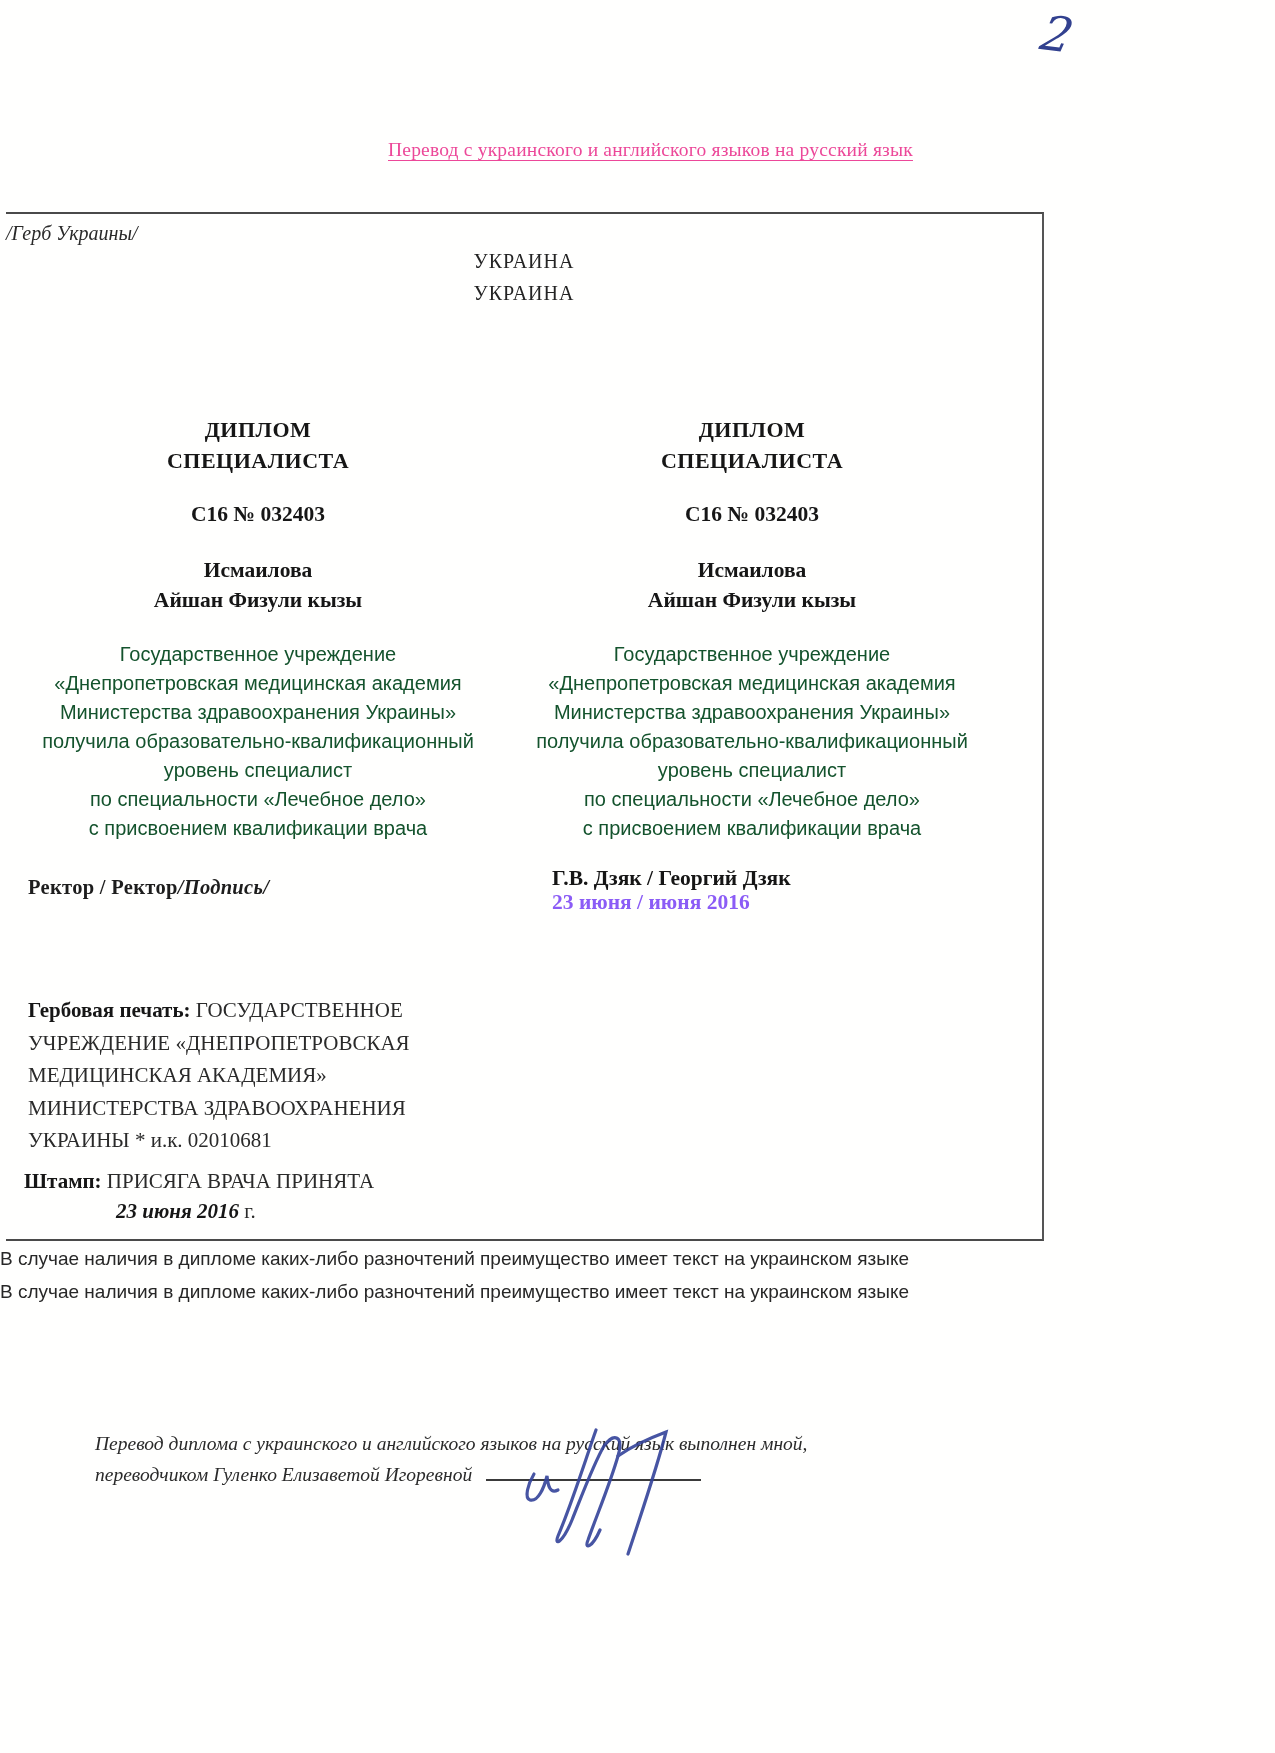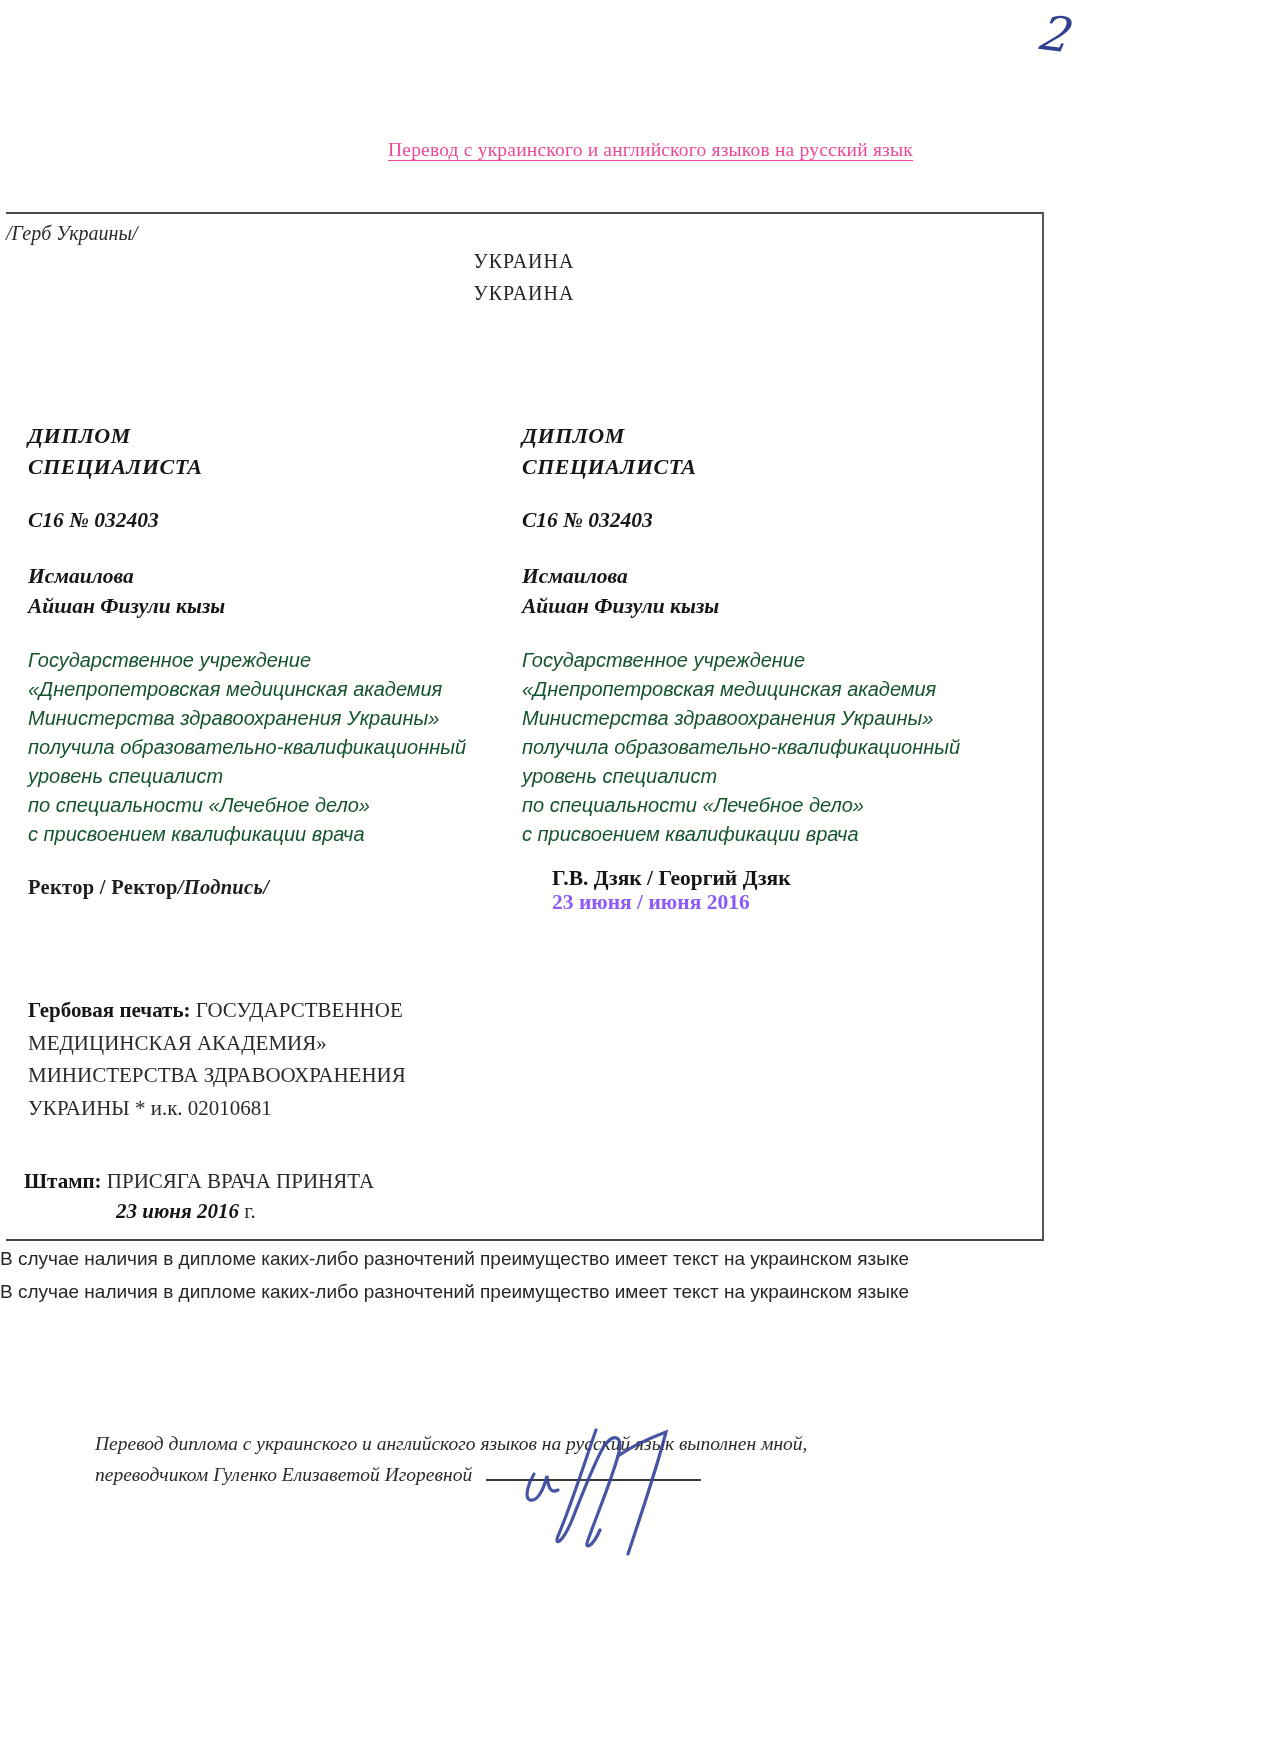--- a/index.html
+++ b/index.html
@@ -54,23 +54,23 @@
     left:0;width:100%;
     text-align:center;
     font-size:20px;
     letter-spacing:1px;
     color:#242424;
   }
   .country.l1{top:36px;}
   .country.l2{top:68px;}
 
   .col{
-    top:206px;
+    top:200px;
     width:460px;
-    font-style:italic;
+    text-align:center;
   }
   .col.left{left:22px;}
   .col.right{left:516px;}
   .dip-title{
     font-weight:bold;
     font-size:22px;
     letter-spacing:0.5px;
     line-height:31px;
     color:#161616;
   }
@@ -225,20 +225,21 @@
 
     <div class="abs rector-line">
       <span>Ректор / Ректор</span><span class="sig-note">/Подпись/</span>
     </div>
 
     <div class="abs signer-name">Г.В. Дзяк / Георгий Дзяк</div>
     <div class="abs signer-date">23 июня / июня 2016</div>
 
     <div class="abs seal-block">
       <div><span class="seal-label">Гербовая печать:</span><span> ГОСУДАРСТВЕННОЕ</span></div>
+      <div>УЧРЕЖДЕНИЕ «ДНЕПРОПЕТРОВСКАЯ</div>
       <div>МЕДИЦИНСКАЯ АКАДЕМИЯ»</div>
       <div>МИНИСТЕРСТВА ЗДРАВООХРАНЕНИЯ</div>
       <div>УКРАИНЫ * и.к. 02010681</div>
     </div>
 
     <div class="abs stamp-block">
       <div><span class="stamp-label">Штамп:</span><span> ПРИСЯГА ВРАЧА ПРИНЯТА</span></div>
       <div class="stamp-date-line"><span class="stamp-date">23 июня 2016</span><span> г.</span></div>
     </div>
 

